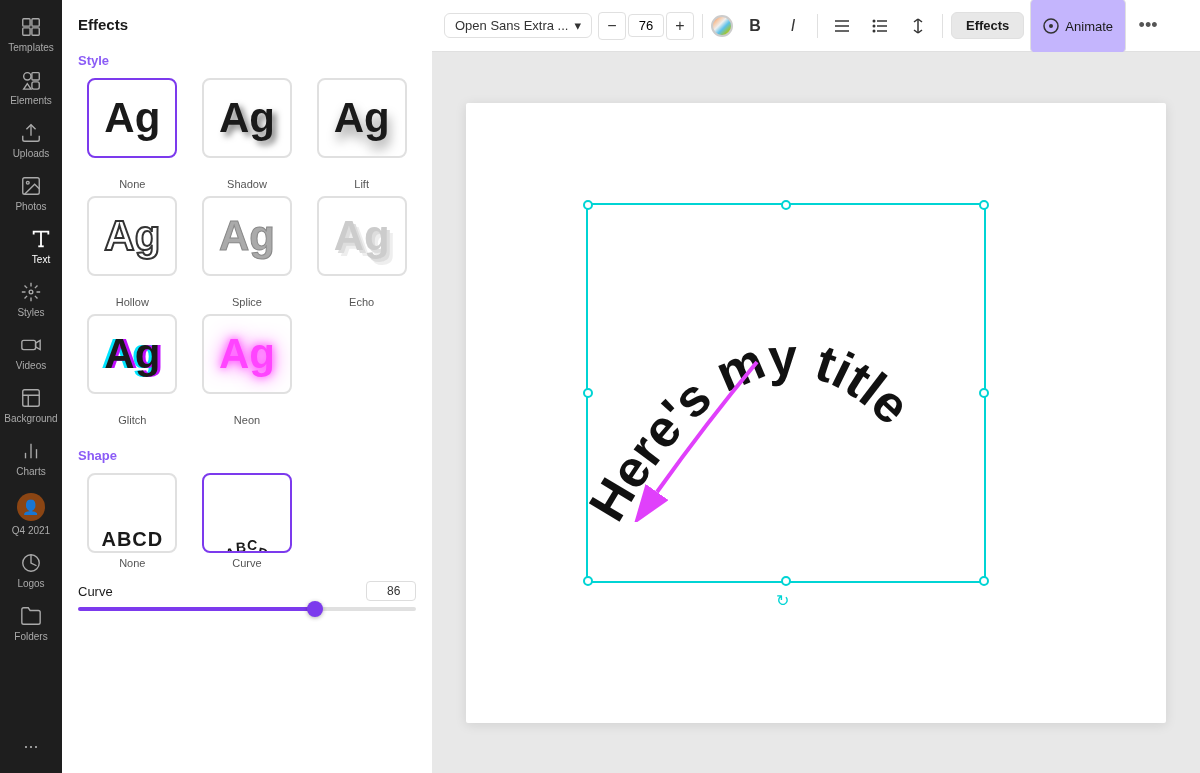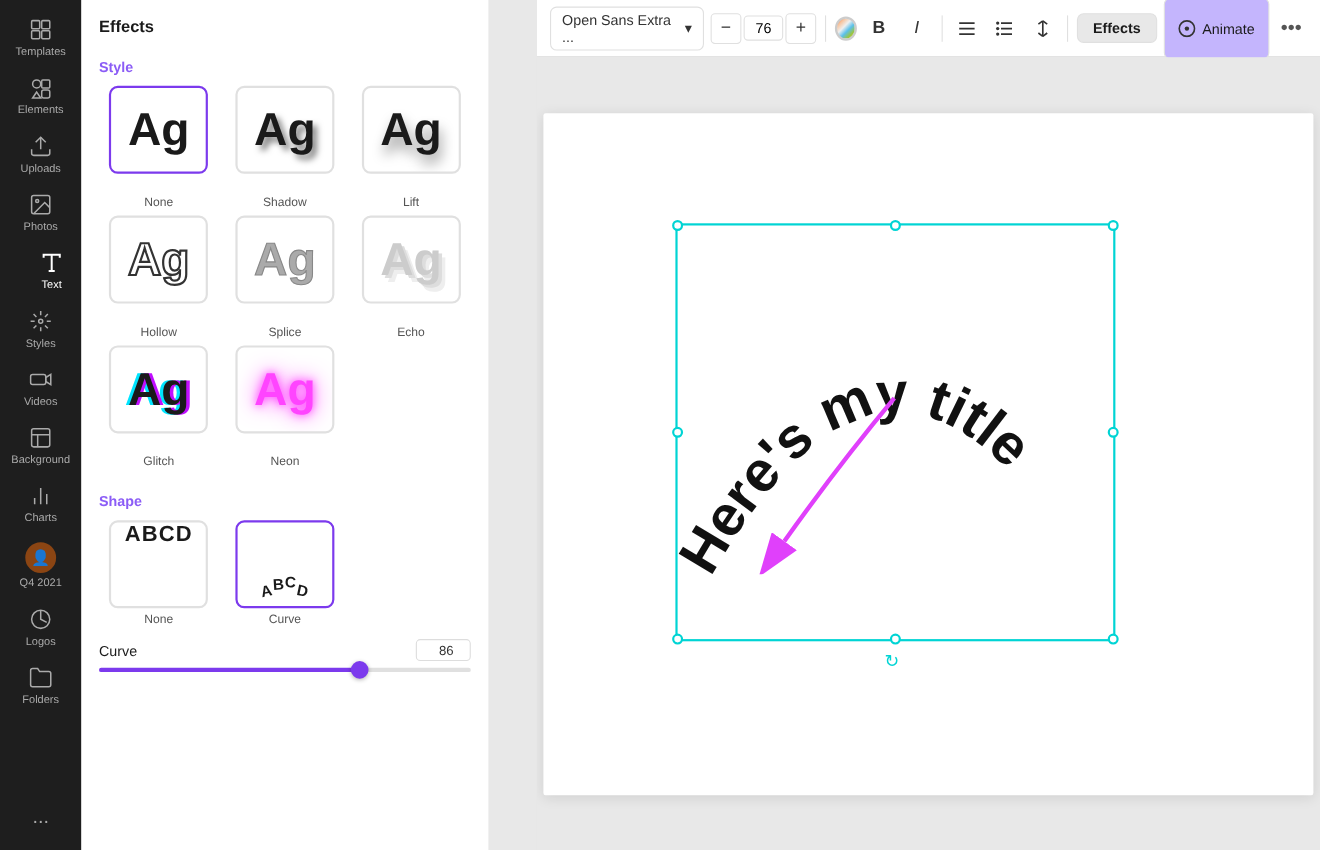--- a/index.html
+++ b/index.html
@@ -1,20 +1,20 @@
 <!DOCTYPE html>
 <html><head>
   <meta charset="utf-8">
   <style>
     * { box-sizing: border-box; margin: 0; padding: 0; }
     body { font-family: -apple-system, BlinkMacSystemFont, 'Segoe UI', sans-serif; background: #e8e8e8; display: flex; height: 773px; overflow: hidden; }
 
     
     .sidebar {
-      width: 74px;
+      width: 62px;
       background: #1e1e1e;
       display: flex;
       flex-direction: column;
       align-items: center;
       padding: 8px 0;
       gap: 0;
       flex-shrink: 0;
     }
     .sidebar-item {
       display: flex;
@@ -106,21 +106,21 @@
       align-items: center;
       gap: 4px;
       cursor: pointer;
     }
     .shape-card-box {
       width: 90px;
       height: 80px;
       border: 2px solid #e0e0e0;
       border-radius: 8px;
       display: flex;
-      align-items: flex-start;
+      align-items: flex-end;
       justify-content: center;
       background: #fff;
       font-size: 20px;
       font-weight: 800;
       color: #1a1a1a;
       letter-spacing: 1px;
       overflow: hidden;
     }
     .shape-card-box.selected { border: 2px solid #7c3aed; }
     .shape-card-label { font-size: 11px; color: #555; }
@@ -291,21 +291,20 @@
       font-size: 18px;
       color: #555;
     }
 
     
     .main-area {
       flex: 1;
       display: flex;
       flex-direction: column;
       overflow: hidden;
-      margin-left: 44px;
     }
     .canvas-area {
       flex: 1;
       background: #e8e8e8;
       display: flex;
       align-items: center;
       justify-content: center;
       position: relative;
     }
     .canvas-page {

